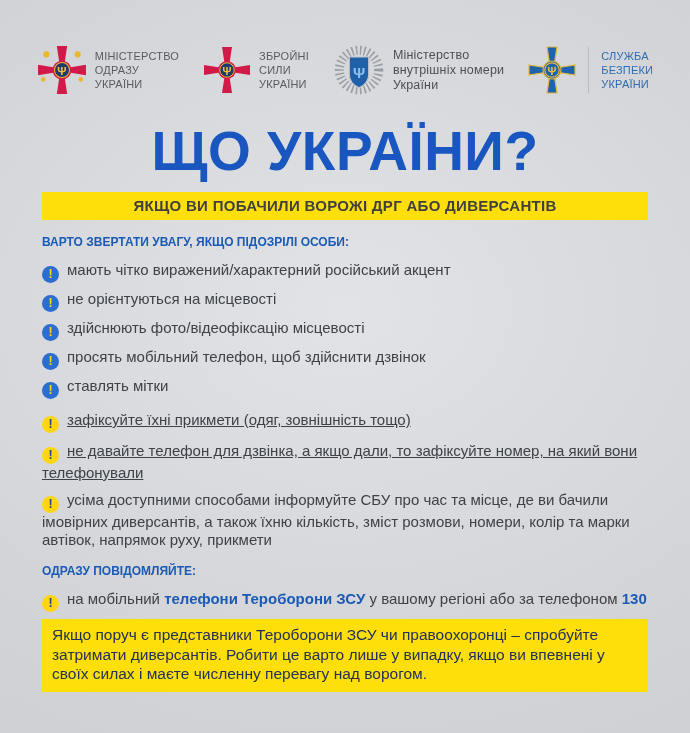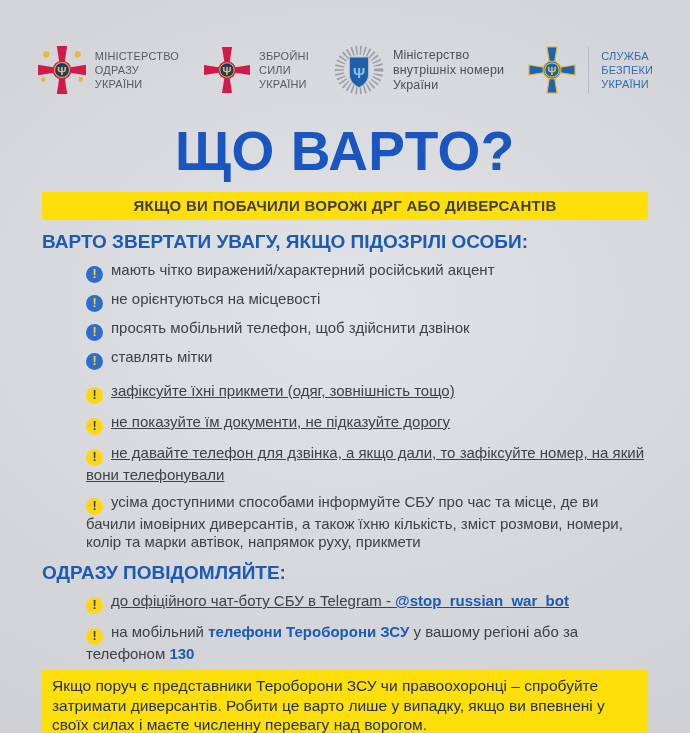--- a/index.html
+++ b/index.html
@@ -35,24 +35,24 @@
   .banner {
     margin: 12px 42px 0;
     background: #ffdf0a; color: #404040;
     font-weight: bold; font-size: 15px; letter-spacing: .3px;
     text-align: center; padding: 5px 4px 6px;
   }
 
   
   .section-heading {
     margin: 12px 42px 0;
-    color: #1b5ab5; font-weight: bold; font-size: 19px; line-height: 20px;
+    color: #1b5ab5; font-weight: bold; font-size: 12px; line-height: 20px;
   }
   .bullets { margin: 9px 42px 0; }
-  .bullet { font-size: 15px; color: #3d4249; line-height: 18px; margin-bottom: 7px; margin-left: 44px; }
+  .bullet { font-size: 15px; color: #3d4249; line-height: 18px; margin-bottom: 7px; }
   .bullet.sp { margin-bottom: 9px; text-decoration: underline; }
   .icon-alert {
     display: inline-block; width: 17px; height: 17px; border-radius: 50%;
     text-align: center; font-weight: bold; font-size: 12.5px; line-height: 17px;
     margin-right: 8px; vertical-align: -3px;
   }
   .icon-alert.blue { background: #2b6ed0; color: #ffd60f; }
   .icon-alert.yellow { background: #ffd60f; color: #28497f; }
   .gap-top { margin-top: 12px; }
   .highlight { color: #1b5ab5; font-weight: bold; }
@@ -140,42 +140,41 @@
       <div class="sbu-divider"></div>
       <div class="logo-text">
         <span>СЛУЖБА</span>
         <span>БЕЗПЕКИ</span>
         <span>УКРАЇНИ</span>
       </div>
     </div>
 
   </div>
 
-  <div class="title">ЩО ВАРТО?</div>
+  <div class="title">ЩО УКРАЇНИ?</div>
 
   <div class="banner">ЯКЩО ВИ ПОБАЧИЛИ ВОРОЖІ ДРГ АБО ДИВЕРСАНТІВ</div>
 
   <div class="section-heading">ВАРТО ЗВЕРТАТИ УВАГУ, ЯКЩО ПІДОЗРІЛІ ОСОБИ:</div>
 
   <div class="bullets">
     <div class="bullet"><span class="icon-alert blue">!</span><span>мають чітко виражений/характерний російський акцент</span></div>
     <div class="bullet"><span class="icon-alert blue">!</span><span>не орієнтуються на місцевості</span></div>
+    <div class="bullet"><span class="icon-alert blue">!</span><span>здійснюють фото/відеофіксацію місцевості</span></div>
     <div class="bullet"><span class="icon-alert blue">!</span><span>просять мобільний телефон, щоб здійснити дзвінок</span></div>
     <div class="bullet"><span class="icon-alert blue">!</span><span>ставлять мітки</span></div>
   </div>
 
   <div class="bullets gap-top">
     <div class="bullet sp"><span class="icon-alert yellow">!</span><span>зафіксуйте їхні прикмети (одяг, зовнішність тощо)</span></div>
-    <div class="bullet sp"><span class="icon-alert yellow">!</span><span>не показуйте їм документи, не підказуйте дорогу</span></div>
     <div class="bullet sp"><span class="icon-alert yellow">!</span><span>не давайте телефон для дзвінка, а якщо дали, то зафіксуйте номер, на який вони телефонували</span></div>
     <div class="bullet"><span class="icon-alert yellow">!</span><span>усіма доступними способами інформуйте СБУ про час та місце, де ви бачили імовірних диверсантів, а також їхню кількість, зміст розмови, номери, колір та марки автівок, напрямок руху, прикмети</span></div>
   </div>
 
   <div class="section-heading">ОДРАЗУ ПОВІДОМЛЯЙТЕ:</div>
 
   <div class="bullets">
-    <div class="bullet sp"><span class="icon-alert yellow">!</span><span>до офіційного чат-боту СБУ в Telegram - </span><span class="highlight">@stop_russian_war_bot</span><span></span><span class="highlight"></span></div>
     <div class="bullet"><span class="icon-alert yellow">!</span><span>на мобільний </span><span class="highlight">телефони Тероборони ЗСУ</span><span> у вашому регіоні або за телефоном </span><span class="highlight">130</span></div>
   </div>
 
   <div class="warning-box">Якщо поруч є представники Тероборони ЗСУ чи правоохоронці – спробуйте затримати диверсантів. Робити це варто лише у випадку, якщо ви впевнені у своїх силах і маєте численну перевагу над ворогом.</div>
 
 </div>
 
 </body></html>

